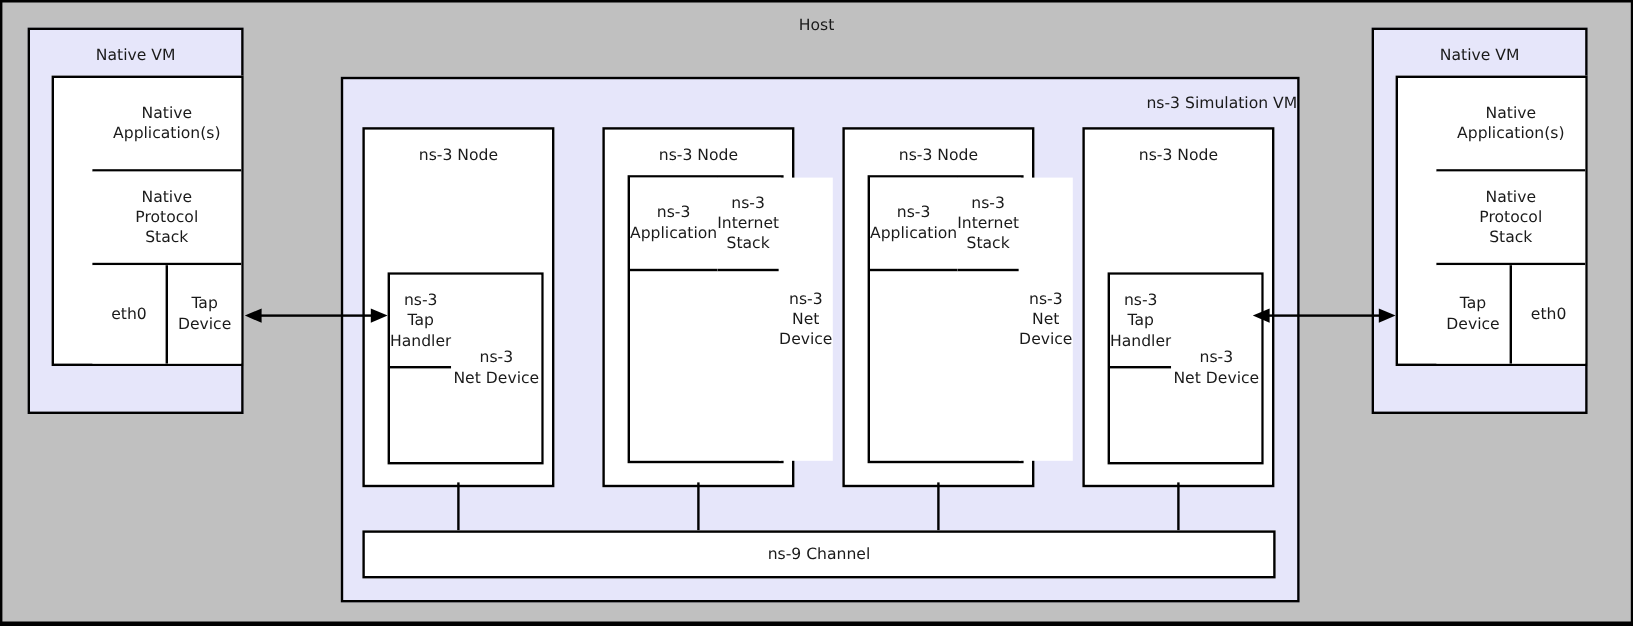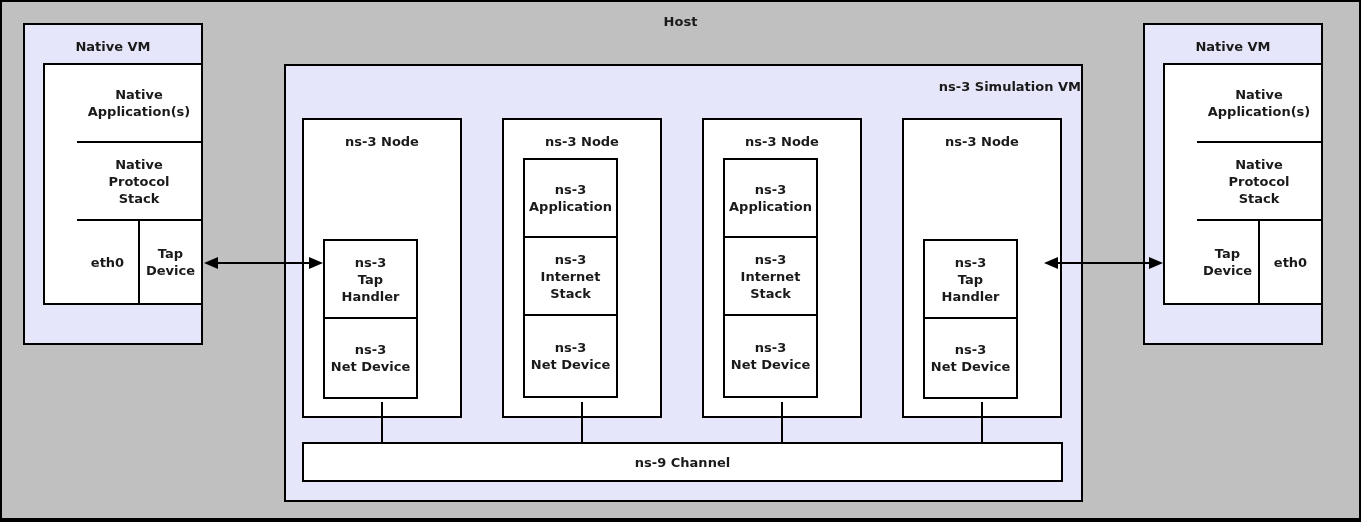--- a/index.html
+++ b/index.html
@@ -2,21 +2,21 @@
 <html style="--background: #c0c0c0; --vm_fill: #e6e6fa; --box_fill: #ffffff; --line: #000000; --text: #1a1a1a;"><head>
 <meta charset="utf-8">
 <style>
   :root{
     --background:#c0c0c0;
     --vm_fill:#e6e6fa;
     --box_fill:#ffffff;
     --line:#000000;
     --text:#1a1a1a;
   }
-  *{margin:0;padding:0;box-sizing:border-box;font-weight:bold;}
+  *{margin:0;padding:0;box-sizing:border-box;}
   body{
     font-family:"DejaVu Sans","Liberation Sans",sans-serif;
     background:#888;
   }
   .canvas{
     position:relative;
     width:1361px;height:522px;
     background:var(--background,#c0c0c0);
     border:2px solid var(--line,#000);
     border-bottom-width:4px;
@@ -57,31 +57,31 @@
   
   .sim-vm{
     position:absolute;left:282px;top:62px;width:799px;height:438px;
     background:var(--vm_fill,#e6e6fa);
     border:2px solid var(--line,#000);
   }
   .sim-title{
     position:absolute;top:12px;left:0;width:100%;text-align:right;
   }
   .node{
-    position:absolute;top:52px;width:160px;height:300px;
+    position:absolute;top:40px;width:160px;height:300px;
     background:var(--box_fill,#fff);
     border:2px solid var(--line,#000);
   }
   .node-title{
     position:absolute;top:13px;left:0;width:100%;text-align:center;
   }
   .node-stack{
-    position:absolute;left:19px;width:95px;
-    border:2px solid var(--line,#000);
-    display:flex;flex-direction:column;
+    position:absolute;left:19px;width:130px;
+    border:2px solid var(--line,#000);
+    display:flex;flex-direction:row;
     background:var(--box_fill,#fff);
   }
   .node-stack.tap{top:119px;height:160px;}
   .node-stack.app{top:38px;height:240px;}
   .node-stack .sec{border-bottom:2px solid var(--line,#000);}
   .node-stack.tap .sec{height:78px;}
   .node-stack.app .sec{height:78px;}
   .node-stack .last{flex:1;border-bottom:none;}
   .connector{
     position:absolute;top:336px;width:2px;height:40px;

